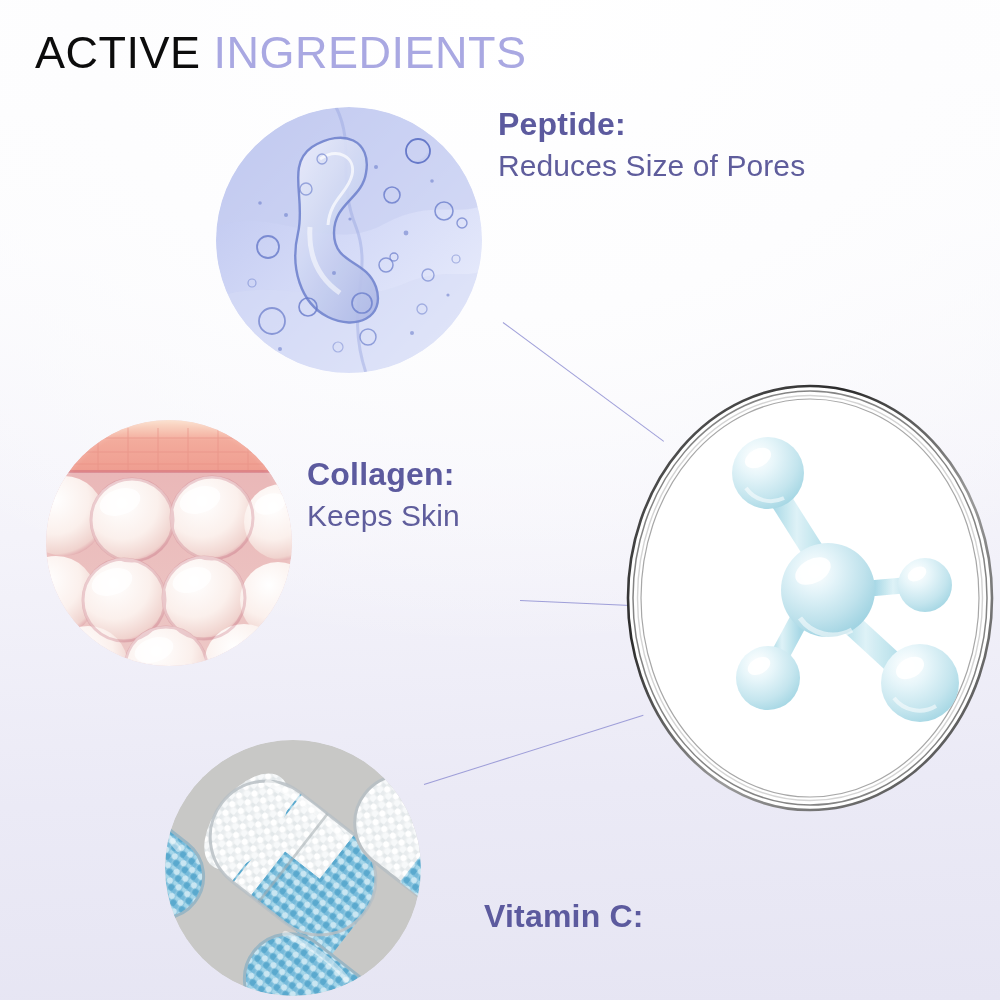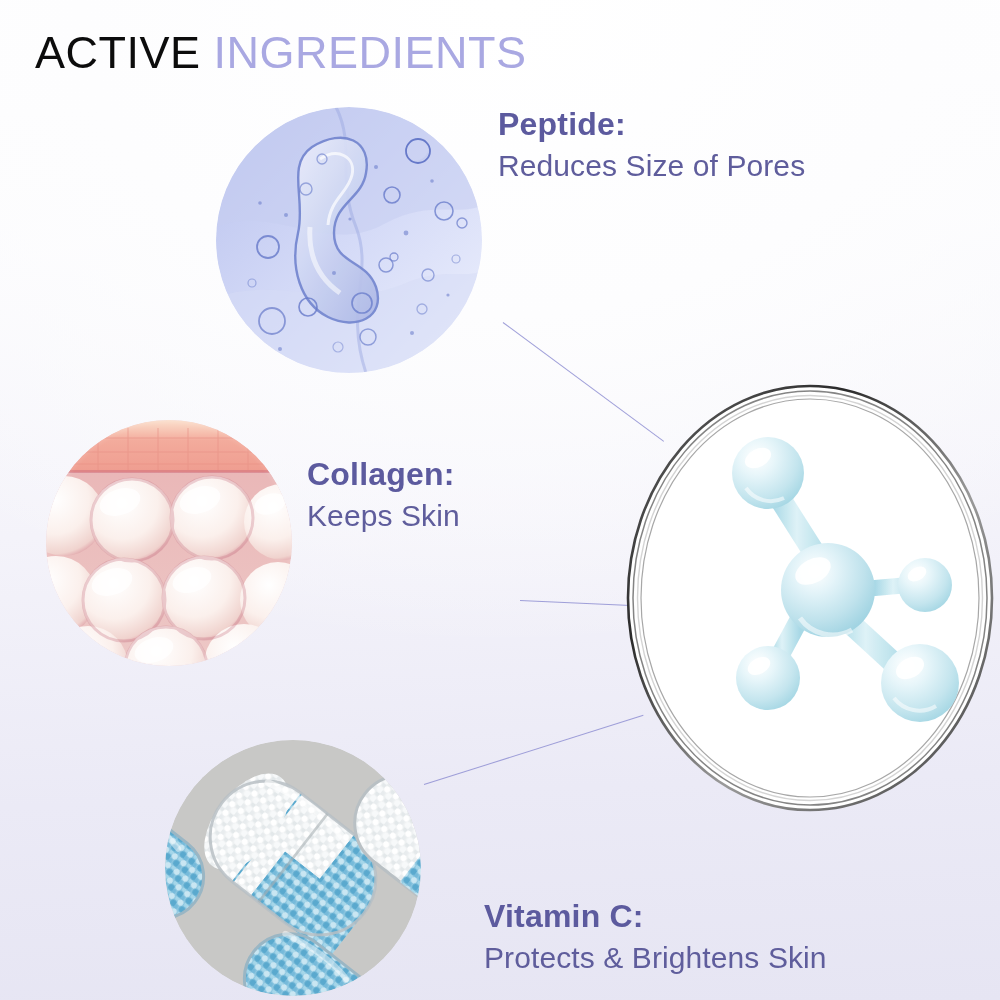--- a/index.html
+++ b/index.html
@@ -287,21 +287,20 @@
 
       <g transform="rotate(38 150 250)">
         <rect x="78" y="212" width="150" height="90" rx="45" fill="url(#beadB)" stroke="#9ab6c4" stroke-width="3"></rect>
         <path d="M92,224 q44,-10 76,-2" stroke="#ffffff" stroke-width="6" fill="none" opacity="0.45" stroke-linecap="round"></path>
       </g>
     </svg>
   </div>
 
   <div class="callout" id="vitc-text">
     <div class="hd">Vitamin C:</div>
-    <div class="ln">Protects &amp; Brightens Skin</div>
   </div>
 
   <div id="molecule-circle">
     <svg class="full" viewBox="0 0 380 440" aria-hidden="true">
       <defs>
         <radialGradient id="atomBig" cx="0.36" cy="0.3" r="0.8">
           <stop offset="0" stop-color="#ffffff"></stop>
           <stop offset="0.28" stop-color="#e4f4f9"></stop>
           <stop offset="0.66" stop-color="#bfe2ec"></stop>
           <stop offset="1" stop-color="#97cfdf"></stop>

